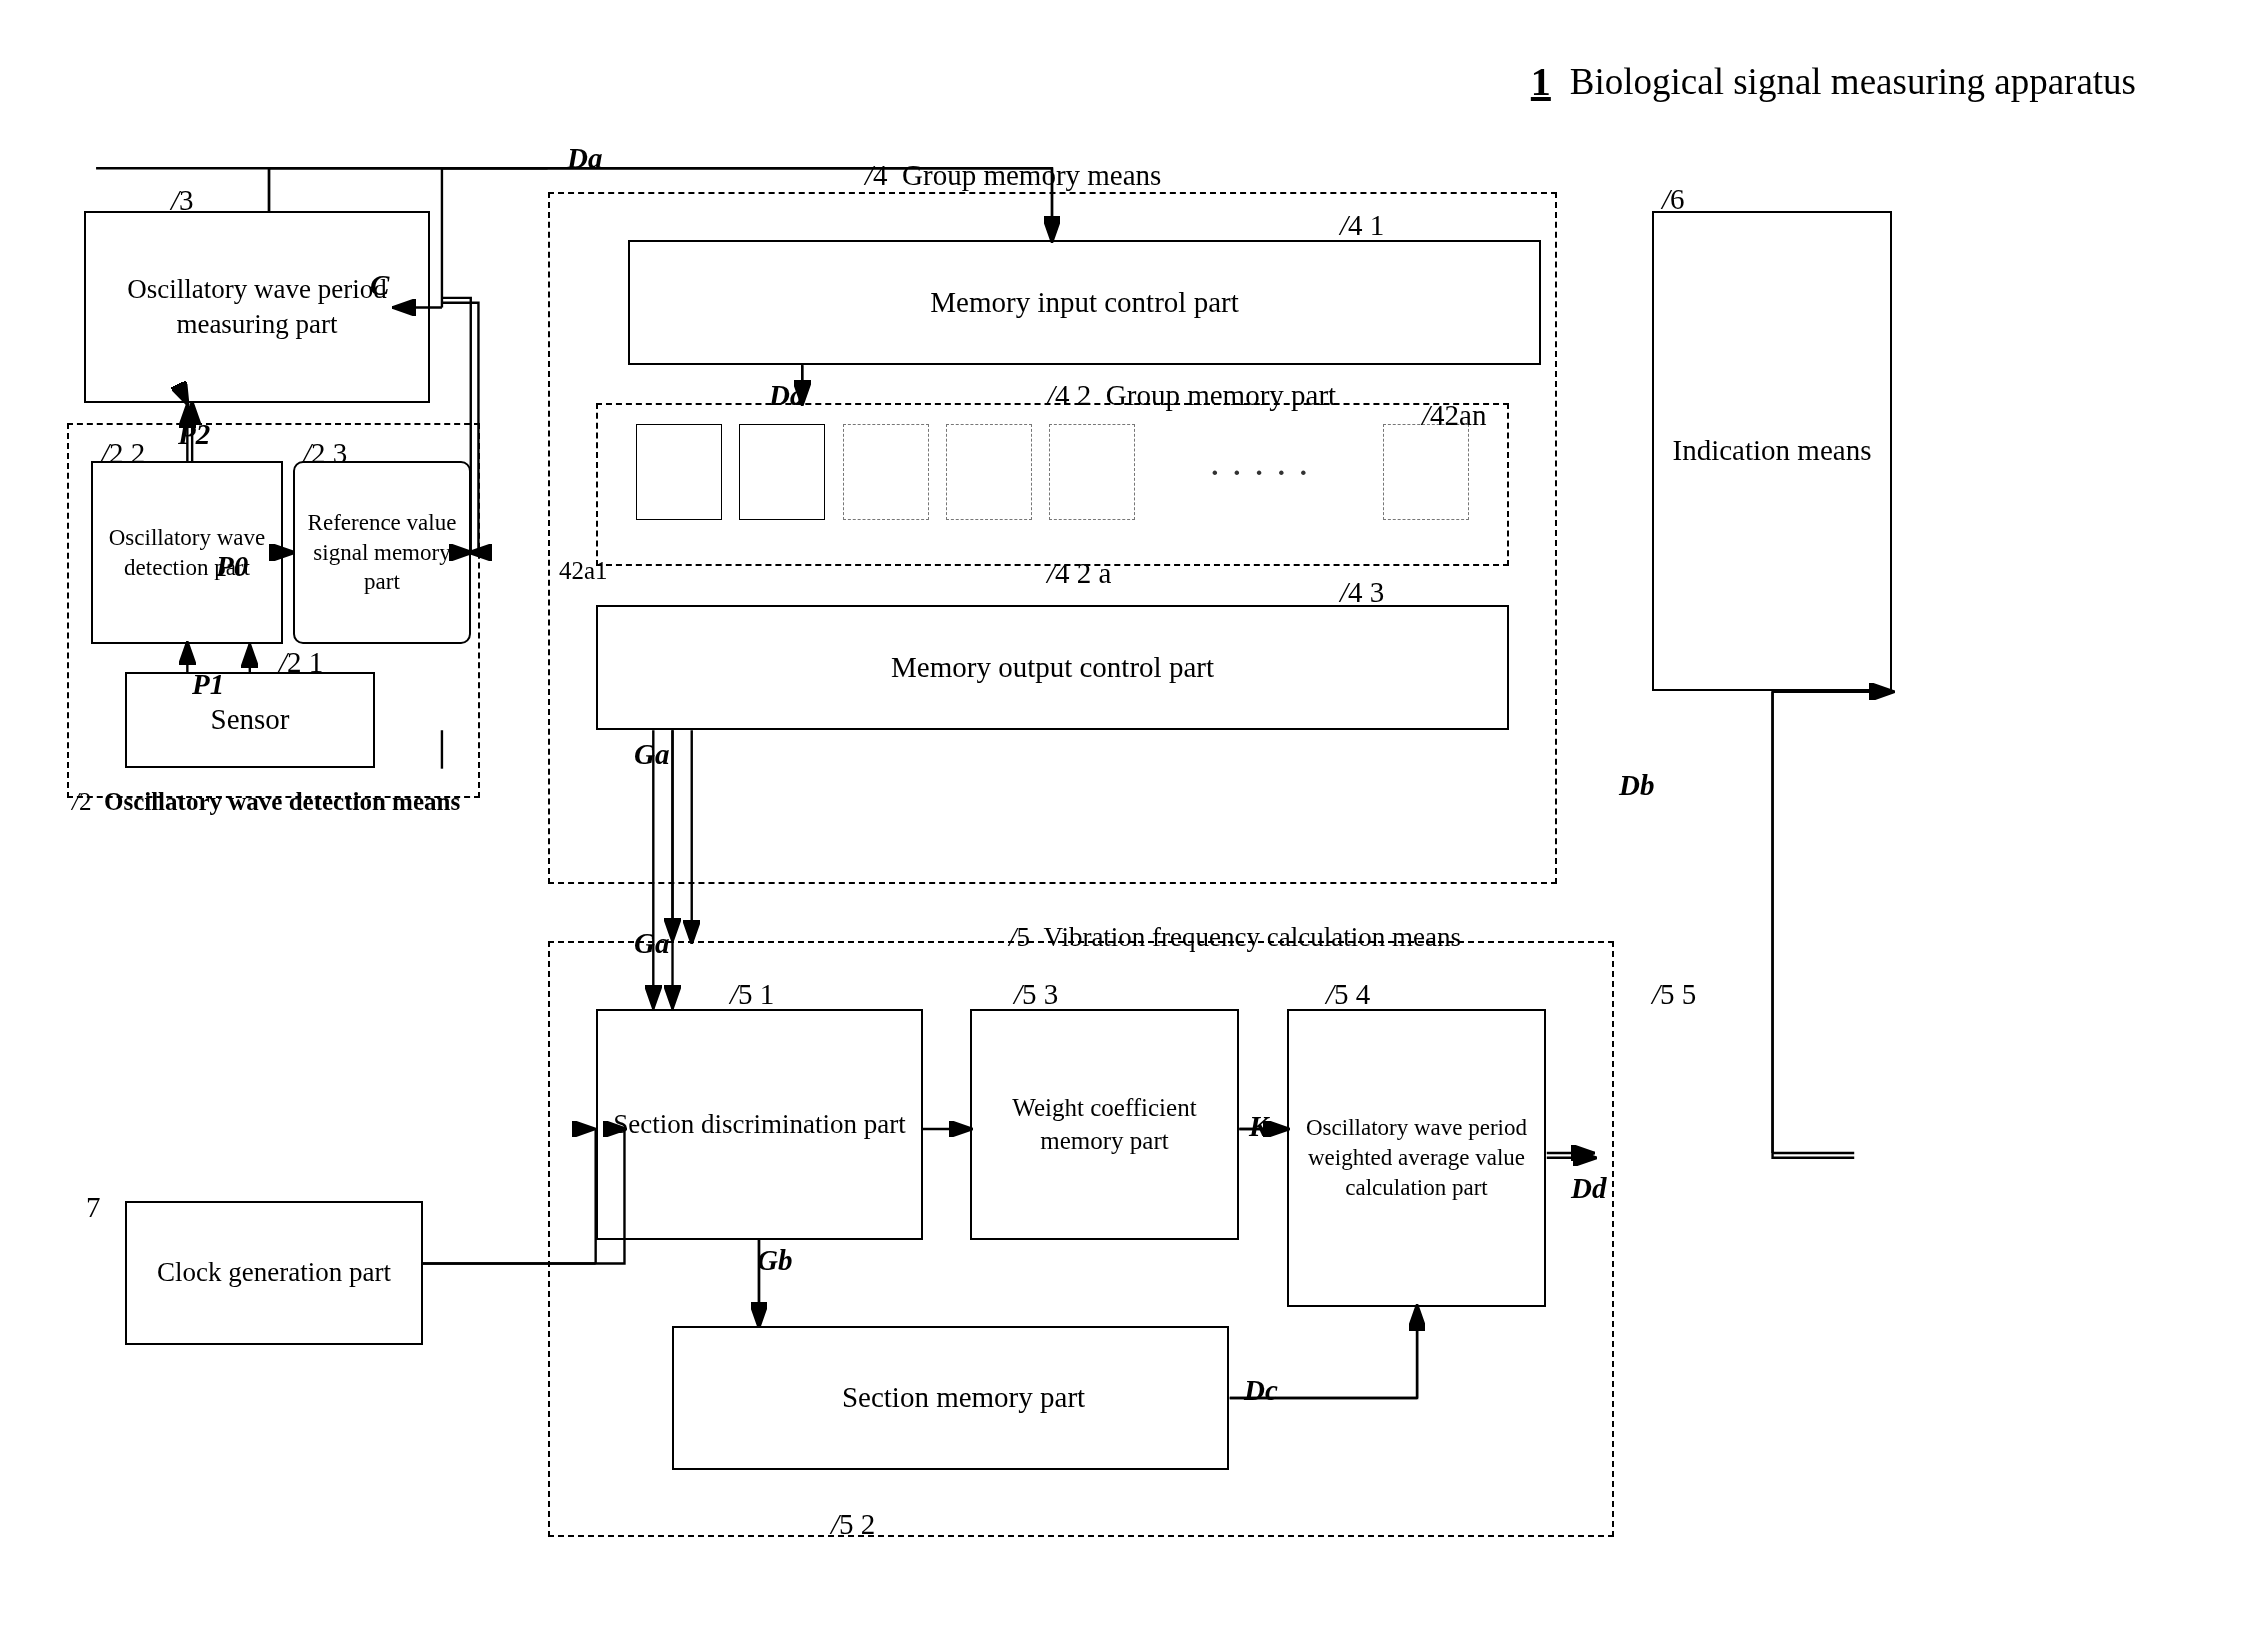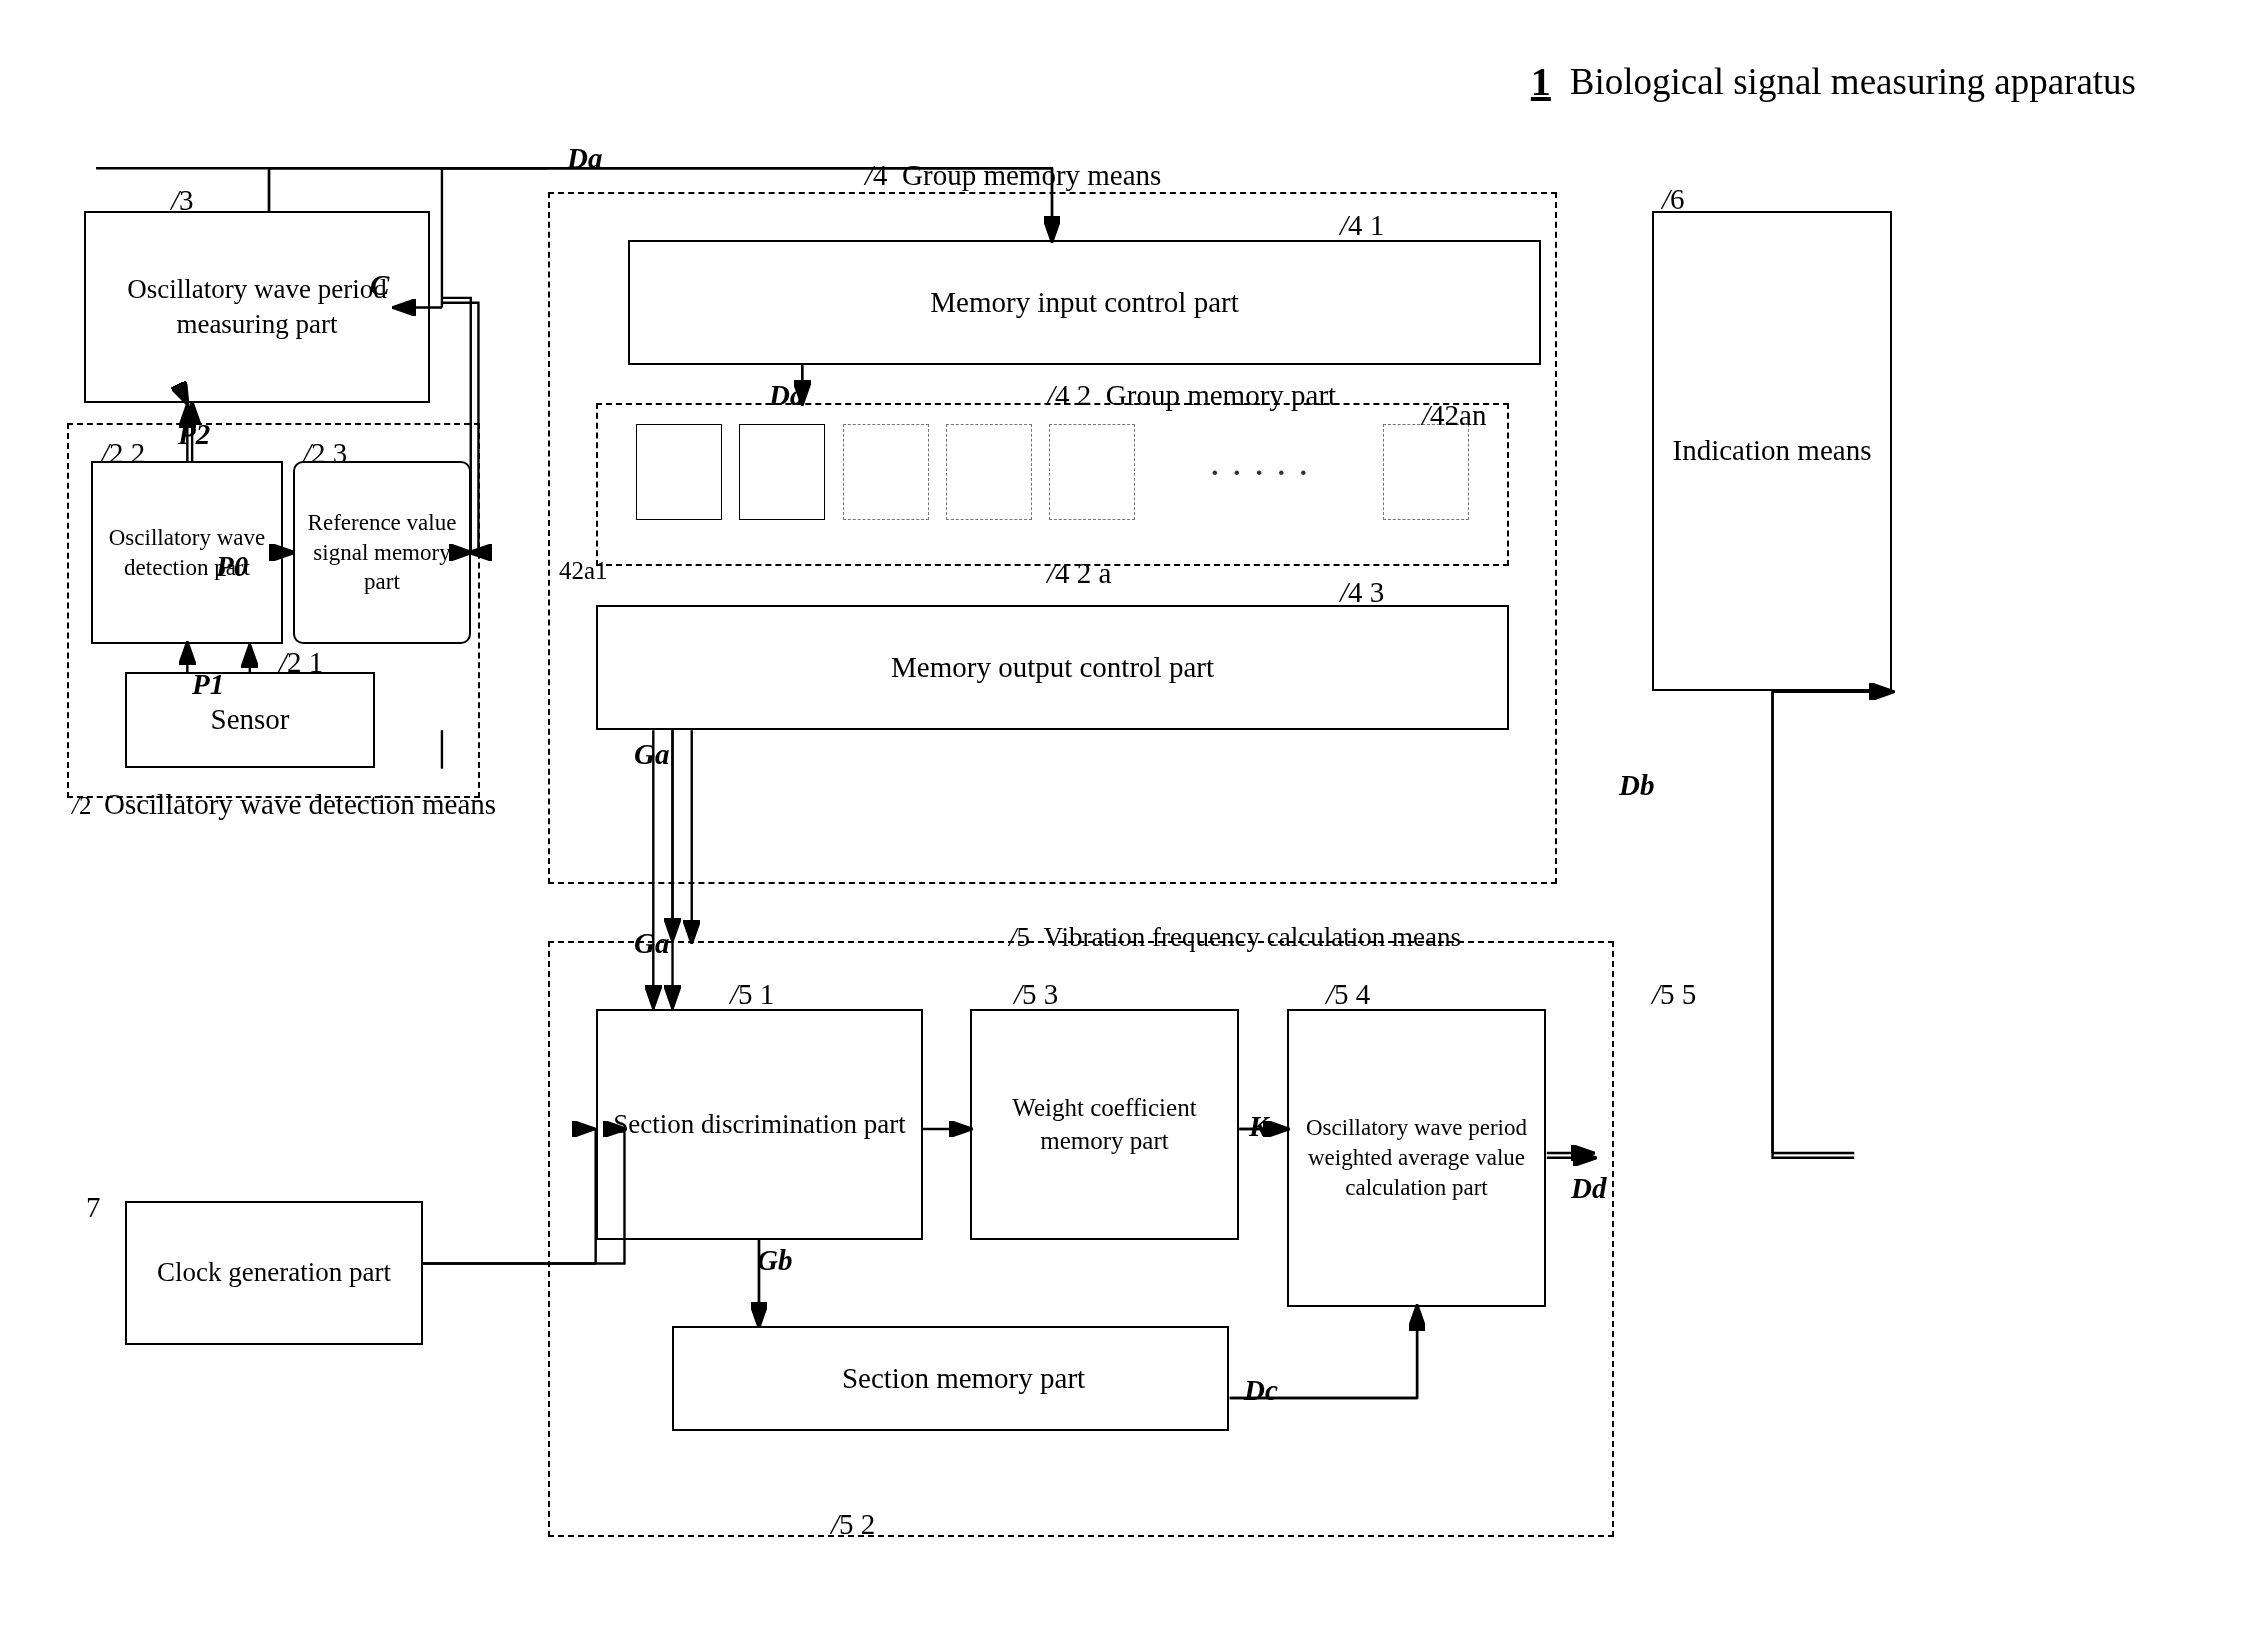--- a/index.html
+++ b/index.html
@@ -102,21 +102,21 @@
 
   <div class="box" style="left:84px; top:211px; width:346px; height:192px; font-size:27px;">
     <span>Oscillatory wave period measuring part</span>
   </div>
 
   <div class="box-dashed" style="left:67px; top:423px; width:413px; height:375px;">
   </div>
 
   <div class="ref-label" style="left:72px; top:788px; font-size:25px;">
     <span style="font-style:italic;">/</span><span>2</span>
-    &nbsp;<span style="font-size:29px;">Oscillatory wave detection means</span>
+    &nbsp;<span style="font-size:25px;font-weight:bold;">Oscillatory wave detection means</span>
   </div>
 
   <div class="box" style="left:91px; top:461px; width:192px; height:183px; font-size:23px;">
     <span>Oscillatory wave detection part</span>
   </div>
 
   <div class="box" style="left:293px; top:461px; width:178px; height:183px; font-size:23px;border-radius:10px;">
     <span>Reference value signal memory part</span>
   </div>
 
@@ -165,21 +165,21 @@
 
   <div class="box" style="left:596px; top:1009px; width:327px; height:231px; font-size:27px;">
     <span>Section discrimination part</span>
   </div>
 
   <div class="box" style="left:1287px; top:1009px; width:259px; height:298px; font-size:23px;">
     <span>Oscillatory wave period weighted average value calculation part</span>
   </div>
 
 
-  <div class="box" style="left:672px; top:1326px; width:557px; height:105px; font-size:29px;padding-left:26px;">
+  <div class="box" style="left:672px; top:1326px; width:557px; height:144px; font-size:29px;padding-left:26px;">
     <span>Section memory part</span>
   </div>
 
   <div class="ref-label" style="left:171px; top:184px;">
     <span style="font-style:italic;">/</span><span>3</span>
   </div>
 
   <div class="ref-label" style="left:865px; top:159px; font-size:29px;">
     <span style="font-style:italic;">/</span><span>4</span>
     &nbsp;<span>Group memory means</span>

